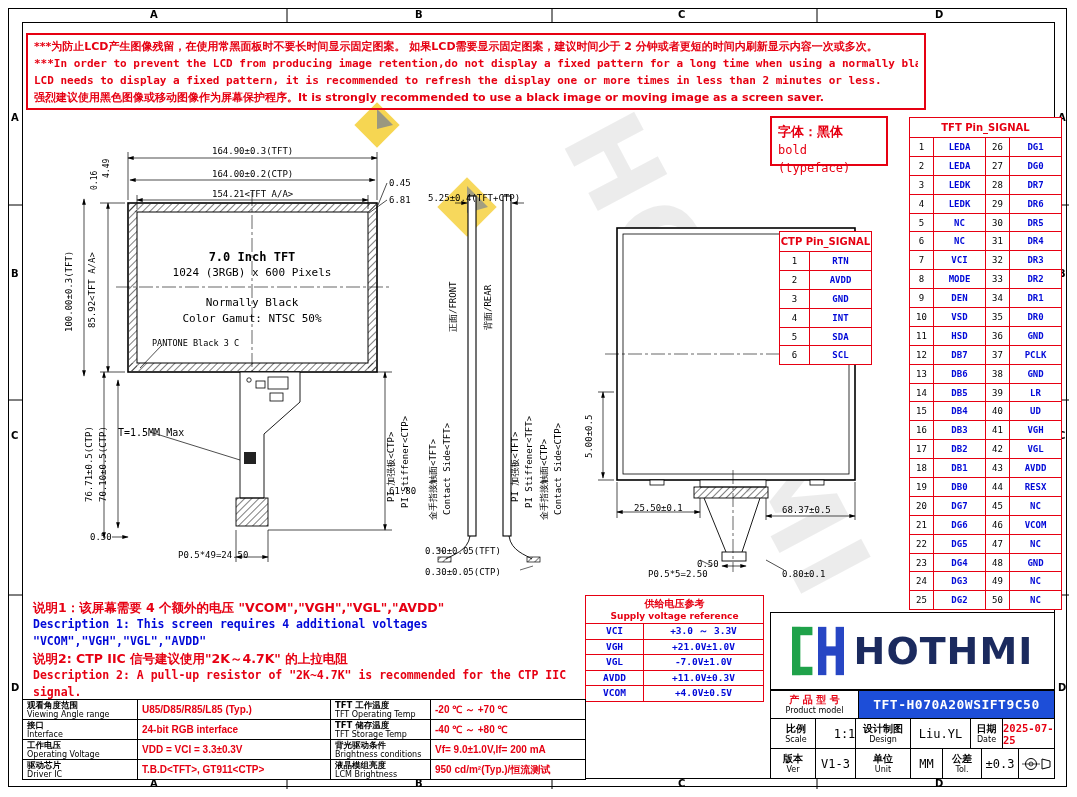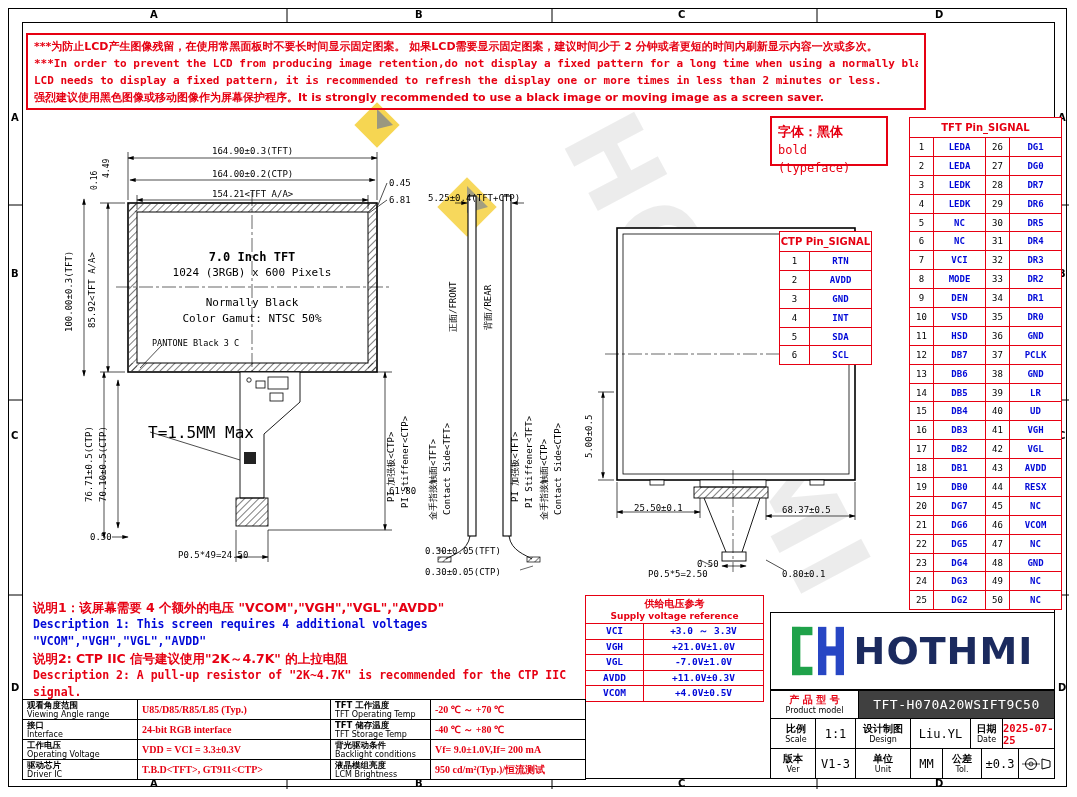--- a/index.html
+++ b/index.html
@@ -50,29 +50,29 @@
   .logo-block{position:absolute;left:770px;top:612px;width:285px;height:78px;border:1px solid #000;
               box-sizing:border-box;display:flex;align-items:center;justify-content:center;gap:10px;z-index:2;}
   .logo-text{font-size:38px;font-weight:800;color:#1b2a5e;letter-spacing:1px;font-family:"DejaVu Sans",sans-serif;}
   
   .tb-cell{position:absolute;border:1px solid #000;box-sizing:border-box;display:flex;flex-direction:column;
            align-items:center;justify-content:center;overflow:hidden;background:#fff;z-index:2;}
   .tb-label-cn{font-size:10px;font-weight:bold;line-height:12px;}
   .tb-label-cn.red{color:#e60012;}
   .tb-label-en{font-size:8px;line-height:10px;}
   .tb-value{font-size:12px;font-family:"DejaVu Sans Mono",monospace;}
-  .tb-product-value{background:#404040;color:#fff;font-weight:normal;font-size:13px;
+  .tb-product-value{background:#1d4ed8;color:#fff;font-weight:bold;font-size:13px;
                     font-family:"DejaVu Sans Mono",monospace;letter-spacing:.5px;}
   .tb-date{color:#e60012;font-weight:bold;font-size:10.5px;font-family:"DejaVu Sans Mono",monospace;}
   
   .spec-table{position:absolute;left:22px;top:699px;width:563px;border-collapse:collapse;table-layout:fixed;z-index:2;background:#fff;}
   .spec-table td{border:1px solid #000;padding:0 4px;height:19px;overflow:hidden;}
   .spec-label .cn{font-size:8.5px;line-height:10px;font-weight:bold;display:block;}
   .spec-label .en{font-size:8px;line-height:9px;display:block;}
-  .spec-value{color:#e60012;font-size:10px;font-weight:bold;font-family:Liberation Serif, serif;}
+  .spec-value{color:#e60012;font-size:10px;font-weight:bold;font-family:Liberation Sans, sans-serif;}
 </style>
 </head>
 <body>
 
 <div class="sheet">
 
   <svg class="draw-layer" width="1077" height="797" viewBox="0 0 1077 797">
     <defs>
       <pattern id="hatch" patternUnits="userSpaceOnUse" width="5" height="5" patternTransform="rotate(45)">
         <line x1="0" y1="0" x2="0" y2="5" stroke="#000" stroke-width="1"></line>
@@ -445,21 +445,21 @@
   <div class="dlabel" style="left:212px;top:169px;">164.00±0.2(CTP)</div>
   <div class="dlabel" style="left:212px;top:189px;text-align:right;">154.21&lt;TFT A/A&gt;</div>
   <div class="dlabel" style="left:389px;top:178px;">0.45</div>
   <div class="dlabel" style="left:389px;top:195px;">6.81</div>
   <div class="dlabel rot" style="left:97px;top:318px;">85.92&lt;TFT A/A&gt;</div>
   <div class="dlabel rot" style="left:74px;top:322px;">100.00±0.3(TFT)</div>
   <div class="dlabel rot" style="left:112px;top:168px;font-size:8px;">4.49</div>
   <div class="dlabel rot" style="left:100px;top:180px;font-size:8px;">0.16</div>
   <div class="dlabel rot" style="left:94px;top:492px;">76.71±0.5(CTP)</div>
   <div class="dlabel rot" style="left:108px;top:492px;">70.10±0.5(CTP)</div>
-  <div class="dlabel" style="left:118px;top:428px;font-size:16px;padding-left:30px;">T=1.5MM Max</div>
+  <div class="dlabel" style="left:118px;top:428px;font-size:10px;">T=1.5MM Max</div>
   <div class="dlabel" style="left:389px;top:486px;">61.80</div>
   <div class="dlabel" style="left:90px;top:532px;">0.50</div>
   <div class="dlabel" style="left:178px;top:550px;">P0.5*49=24.50</div>
 
   <div class="dlabel" style="left:428px;top:193px;">5.25±0.4(TFT+CTP)</div>
   <div class="dlabel rot" style="left:396px;top:492px;">PI 加强板&lt;CTP&gt;</div>
   <div class="dlabel rot" style="left:410px;top:498px;">PI Stiffener&lt;CTP&gt;</div>
   <div class="dlabel rot" style="left:438px;top:510px;">金手指接触面&lt;TFT&gt;</div>
   <div class="dlabel rot" style="left:452px;top:505px;">Contact Side&lt;TFT&gt;</div>
   <div class="dlabel rot" style="left:458px;top:322px;">正面/FRONT</div>
@@ -538,21 +538,21 @@
     <span class="tb-label-cn red">产 品 型 号</span>
     <span class="tb-label-en">Product model</span>
   </div>
   <div class="tb-cell tb-product-value" style="left:858px;top:690px;width:197px;height:29px;">
     <span>TFT-H070A20WSIFT9C50</span>
   </div>
   <div class="tb-cell" style="left:770px;top:718px;width:52px;height:31px;">
     <span class="tb-label-cn">比例</span>
     <span class="tb-label-en">Scale</span>
   </div>
-  <div class="tb-cell tb-value" style="left:815px;top:718px;width:41px;height:31px;">
+  <div class="tb-cell tb-value" style="left:815px;top:718px;width:59px;height:31px;">
     <span>1:1</span>
   </div>
   <div class="tb-cell" style="left:855px;top:718px;width:56px;height:31px;">
     <span class="tb-label-cn">设计制图</span>
     <span class="tb-label-en">Design</span>
   </div>
   <div class="tb-cell tb-value" style="left:910px;top:718px;width:61px;height:31px;">
     <span>Liu.YL</span>
   </div>
   <div class="tb-cell" style="left:970px;top:718px;width:33px;height:31px;">
@@ -625,21 +625,21 @@
         <td class="spec-value">-40 ℃ ～ +80 ℃</td>
       </tr>
         <tr>
         <td class="spec-label">
           <span class="cn">工作电压</span>
           <span class="en">Operating Voltage</span>
         </td>
         <td class="spec-value">VDD = VCI = 3.3±0.3V</td>
         <td class="spec-label">
           <span class="cn">背光驱动条件</span>
-          <span class="en">Backlight conditions</span>
+          <span class="en">Brightness conditions</span>
         </td>
         <td class="spec-value">Vf= 9.0±1.0V,If= 200 mA</td>
       </tr>
         <tr>
         <td class="spec-label">
           <span class="cn">驱动芯片</span>
           <span class="en">Driver IC</span>
         </td>
         <td class="spec-value">T.B.D&lt;TFT&gt;, GT911&lt;CTP&gt;</td>
         <td class="spec-label">

